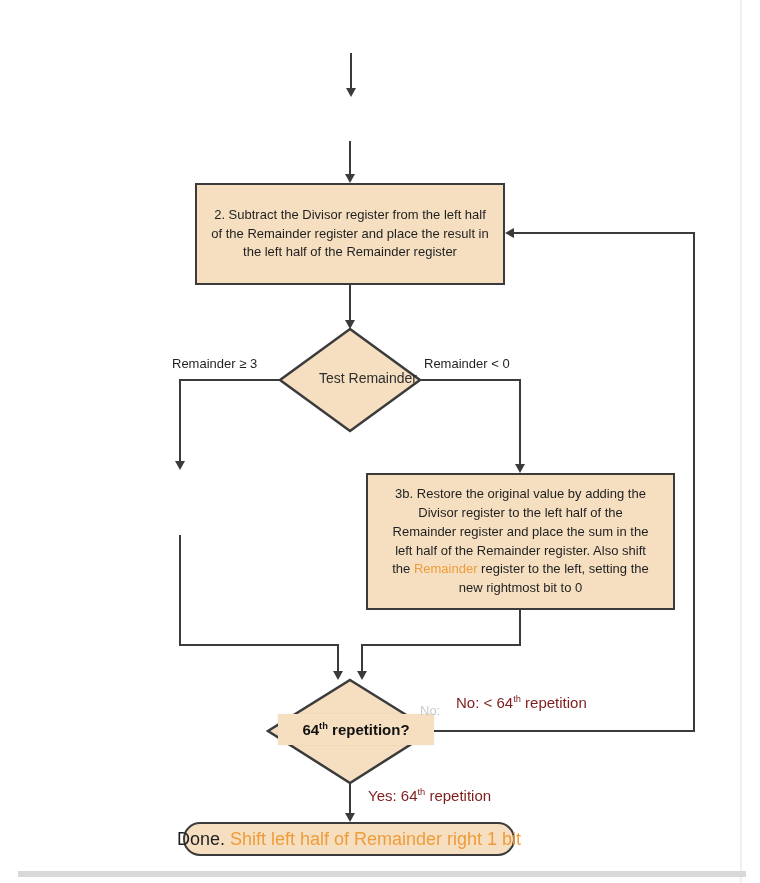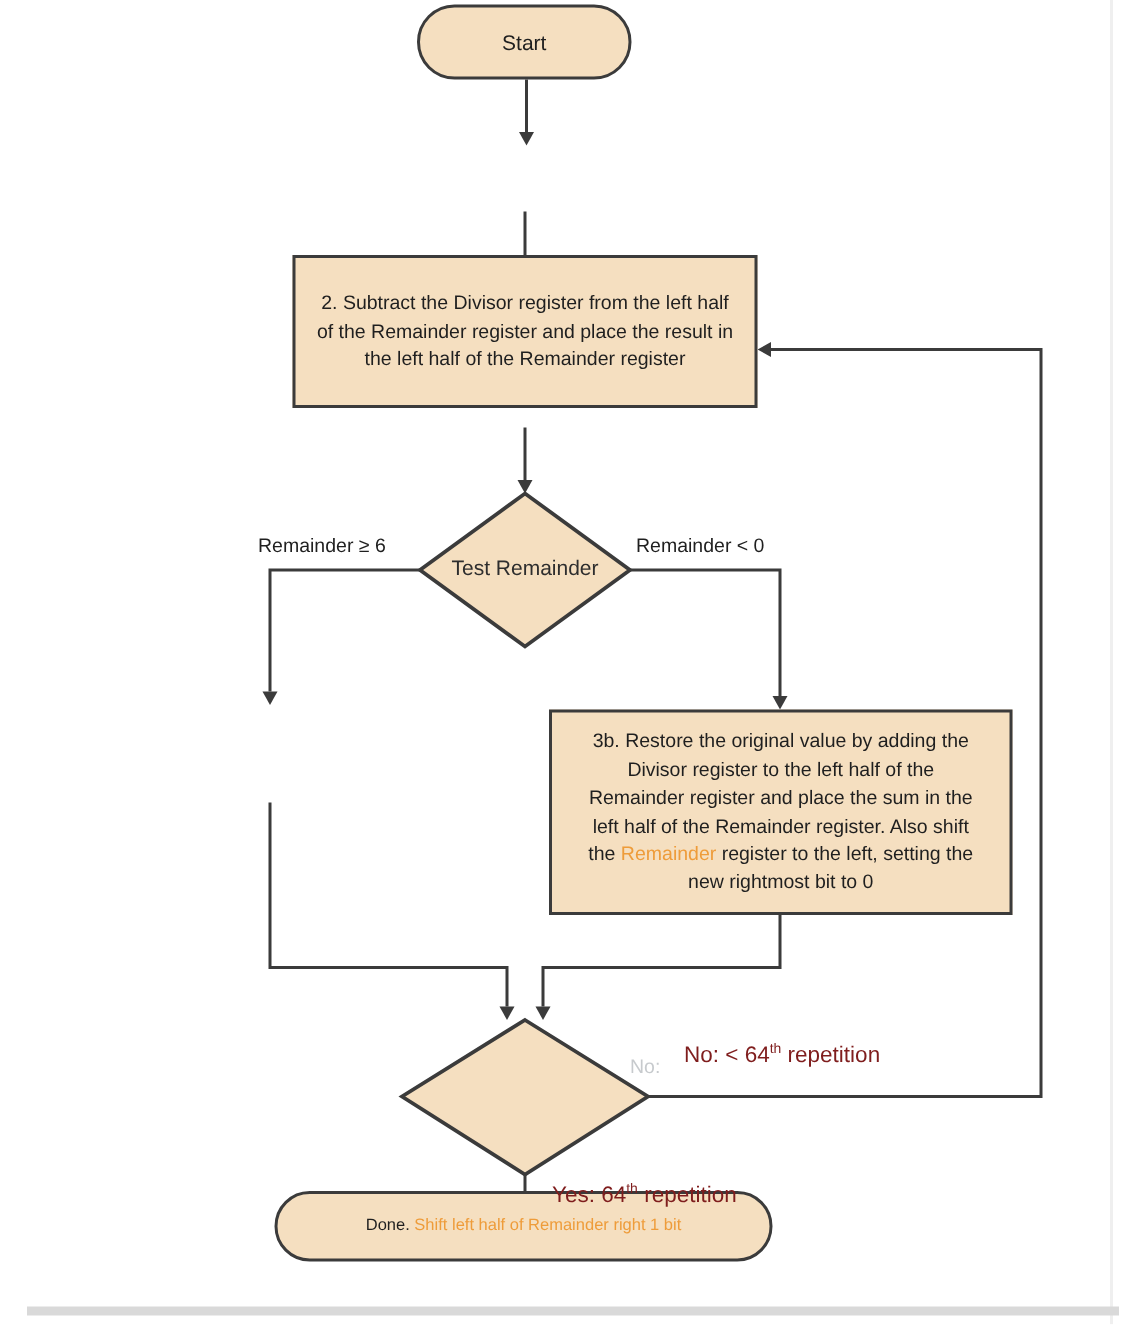--- a/index.html
+++ b/index.html
@@ -71,42 +71,42 @@
 
     <polygon class="diamond" points="350,680 432,731 350,783 268,731"></polygon>
 
     <path class="connector" d="M432 731 H694 V233 H514"></path>
     <polygon class="arrowhead" points="514,228 514,238 505,233"></polygon>
 
     <path class="connector" d="M350 783 V813"></path>
     <polygon class="arrowhead" points="345,813 355,813 350,822"></polygon>
   </svg>
 
-  <div class="node oval" style="left:278px;top:3px;width:143px;height:50px;font-size:14px;">
-    <span>Start</span>
-  </div>
 
 
-  <div class="node" style="left:195px;top:170px;width:310px;height:102px;padding:4px 14px;justify-content:center;">
+  <div class="node" style="left:195px;top:183px;width:310px;height:102px;padding:4px 14px;justify-content:center;">
     <span>2. Subtract the Divisor register from the left half of the Remainder register and place the result in the left half of the Remainder register</span>
   </div>
 
-  <div class="diamond-label" style="left:283px;top:370px;width:134px;">Test Remainder</div>
-  <div class="label" style="left:172px;top:356px;">Remainder ≥ 6</div>
+  <div class="diamond-label" style="left:283px;top:370px;width:134px;text-align:right;">Test Remainder</div>
+  <div class="label" style="left:172px;top:356px;">Remainder ≥ 3</div>
   <div class="label" style="left:424px;top:356px;">Remainder &lt; 0</div>
 
 
   <div class="node" style="left:366px;top:473px;width:309px;height:137px;padding:6px 23px;">
     <span><span>3b. Restore the original value by adding the Divisor register to the left half of the Remainder register and place the sum in the left half of the Remainder register. Also shift the </span><span class="hl">Remainder</span><span> register to the left, setting the new rightmost bit to 0</span></span>
   </div>
 
+  <div class="rep-label-box" style="left:278px;top:714px;width:156px;height:31px;">
+    <span><span>64</span><span class="sup">th</span><span> repetition?</span></span>
+  </div>
 
   <div class="label faint" style="left:420px;top:703px;">No:</div>
 
   <div class="label bold" style="left:456px;top:694px;"><span>No: &lt; 64</span><span class="sup">th</span><span> repetition</span></div>
 
   <div class="label bold" style="left:368px;top:787px;"><span>Yes: 64</span><span class="sup">th</span><span> repetition</span></div>
 
-  <div class="node oval" style="left:183px;top:794px;width:332px;height:47px;font-size:11px;white-space:nowrap;">
+  <div class="node oval" style="left:183px;top:822px;width:332px;height:34px;font-size:18px;white-space:nowrap;">
     <span><span>Done.</span><span class="hl"> Shift left half of Remainder right 1 bit</span></span>
   </div>
 
 </div>
 
 </body></html>

